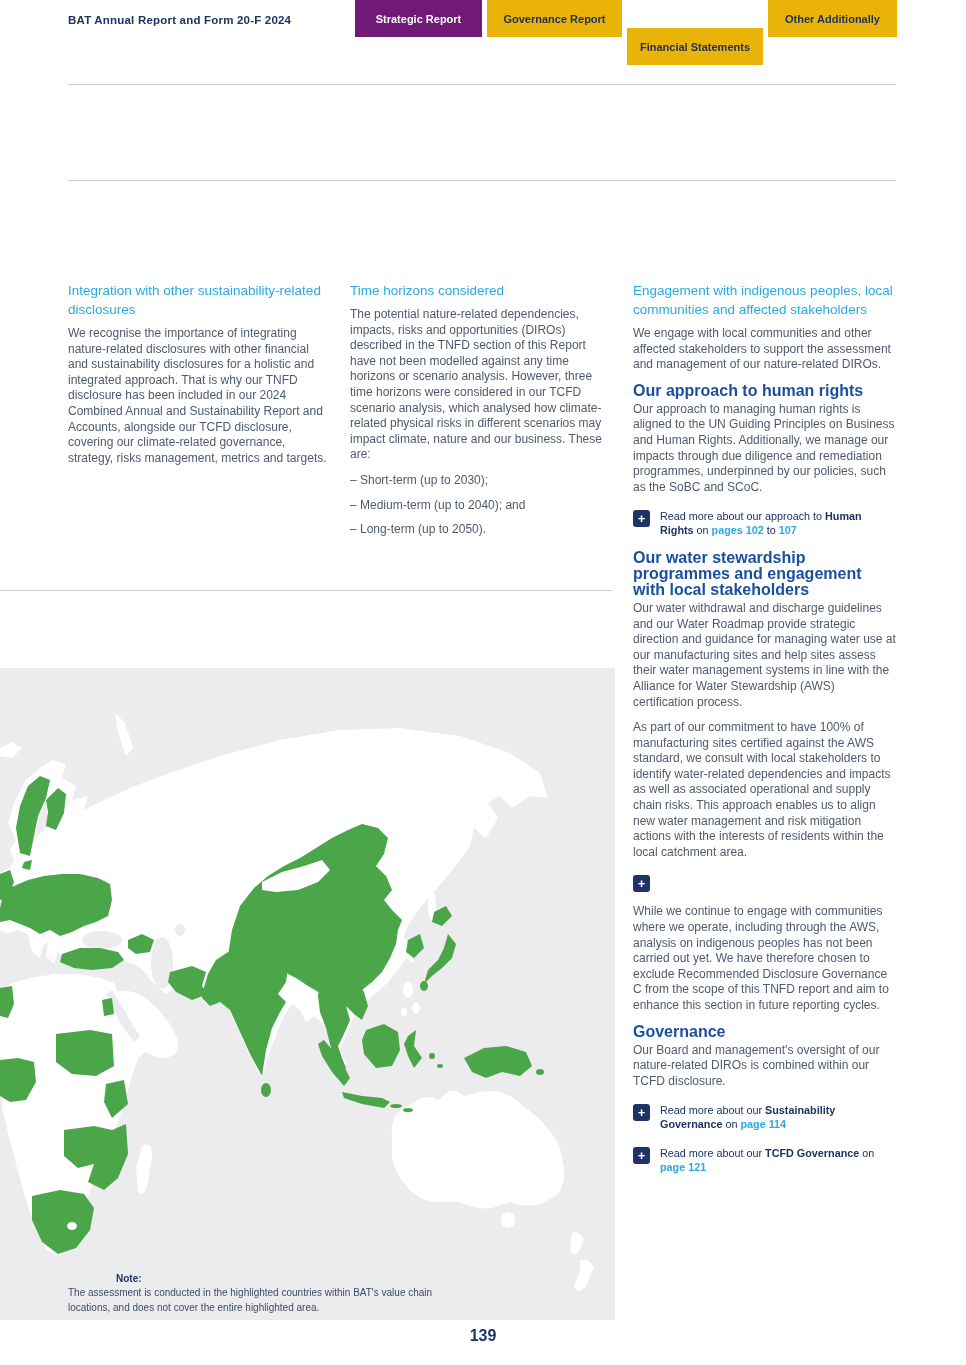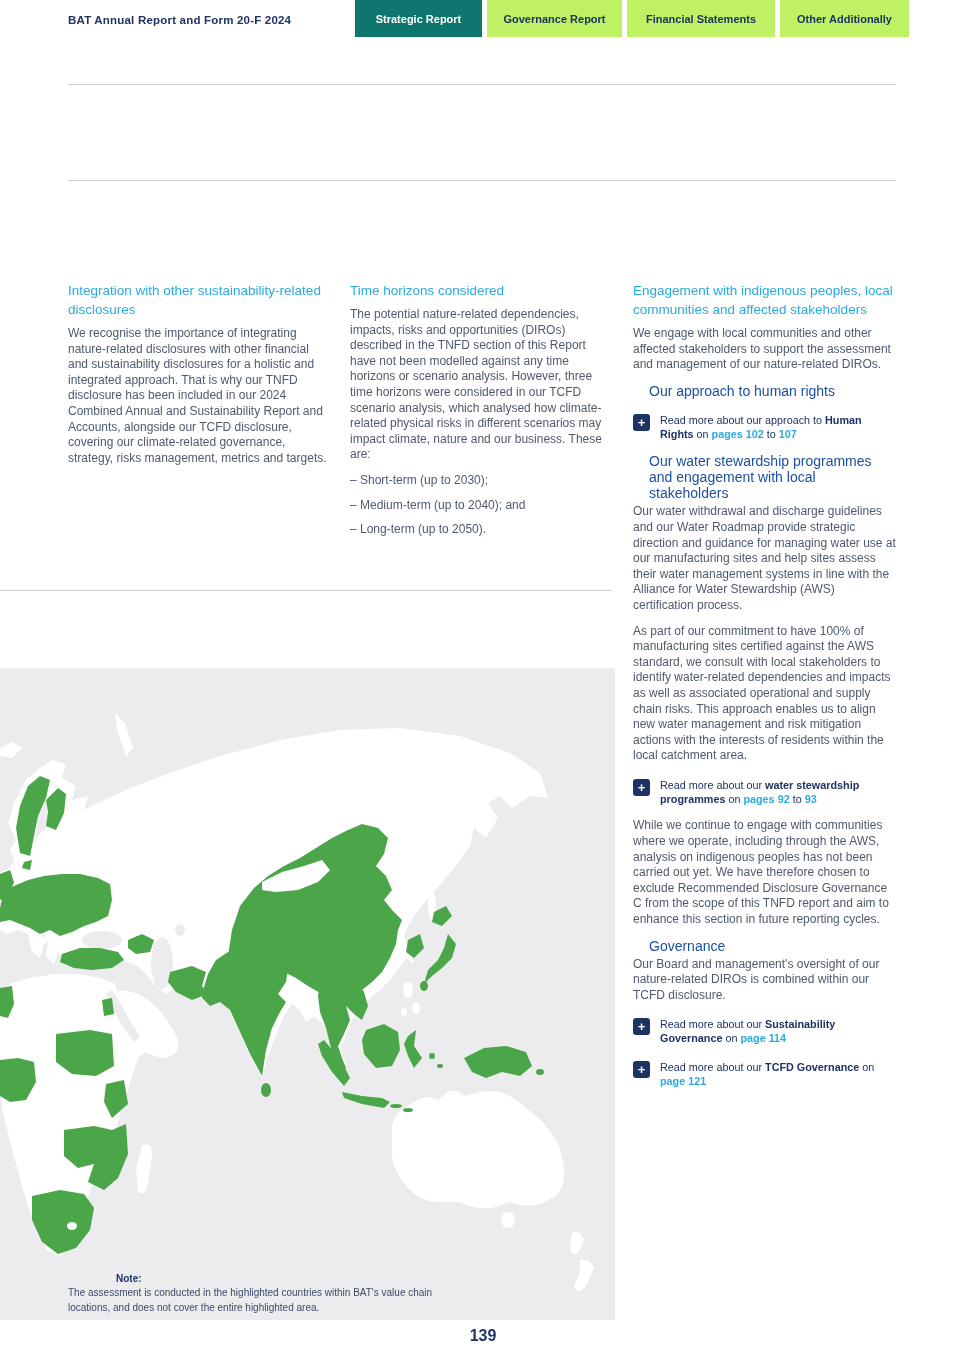--- a/index.html
+++ b/index.html
@@ -11,41 +11,41 @@
     -webkit-font-smoothing:antialiased;
   }
   
   .doc-title {
     position:absolute; left:68px; top:14px;
     font-size:11.5px; font-weight:bold; color:#1E3264; letter-spacing:.2px;
   }
   .tabs { position:absolute; left:355px; top:0; display:flex; gap:5px; }
   .tab {
     height:37px; display:flex; align-items:center; justify-content:center;
-    padding:0 16px; background:#bef264; color:#1E3264;
+    padding:0 16px; background:#eab308; color:#1E3264;
     font-size:11px; font-weight:bold; white-space:nowrap; cursor:pointer;
   }
-  .tab.active { background:#0f766e; color:#ffffff; }
+  .tab.active { background:#701a75; color:#ffffff; }
   .tab-strategic { width:127px; } .tab-governance { width:135px; }
-  .tab-financial { width:148px; } .tab-other { width:129px; }
+  .tab-financial { width:136px;margin-top:28px; } .tab-other { width:129px; }
   
   .rule { position:absolute; height:1px; background:#CBCBD1; }
   .rule-1 { left:68px; top:84px;  width:828px; }
   .rule-2 { left:68px; top:180px; width:828px; }
   .rule-map { left:0; top:590px; width:612px; }
   
   .col { position:absolute; top:281px; width:263px; }
   .col-1 { left:68px; } .col-2 { left:350px; } .col-3 { left:633px; width:264px; }
   .h-cyan {
     color:#29ABE2; font-weight:normal; font-size:13.5px; line-height:19px;
     margin-bottom:7px;
   }
   .body-txt { color:#4E5A6E; font-size:12px; line-height:15.6px; margin-bottom:10px; }
   .bullet { color:#4E5A6E; font-size:12px; line-height:15.6px; margin-bottom:9px; }
-  .subhead { color:#1A4F9F; font-weight:normal; font-size:14px; line-height:16px; margin:4px 0 3px 16px; }
+  .subhead { color:#1A4F9F; font-weight:bold; font-size:16px; line-height:16px; margin:4px 0 3px 0; }
   .readmore { display:flex; align-items:flex-start; margin:14px 0 12px 0; cursor:pointer; }
   .rm-icon {
     flex:0 0 auto; width:17px; height:17px; margin-right:10px; margin-top:1px;
     background:#1E3264; border-radius:3px; color:#fff;
     display:flex; align-items:center; justify-content:center;
     font-size:13px; font-weight:bold; line-height:1;
   }
   .rm-text { color:#1E3264; font-size:10.8px; line-height:13.8px; padding-top:1px; }
   .seg-b { font-weight:bold; color:#1E3264; }
   .seg-l { font-weight:bold; color:#29ABE2; }
@@ -88,33 +88,33 @@
     <div class="bullet">– Short-term (up to 2030);</div>
     <div class="bullet">– Medium-term (up to 2040); and</div>
     <div class="bullet">– Long-term (up to 2050).</div>
   </div>
 
   <div class="col col-3">
     <div class="h-cyan">Engagement with indigenous peoples, local communities and affected stakeholders</div>
     <div class="body-txt">We engage with local communities and other affected stakeholders to support the assessment and management of our nature-related DIROs.</div>
 
     <div class="subhead">Our approach to human rights</div>
+    <div class="body-txt">Our approach to managing human rights is aligned to the UN Guiding Principles on Business and Human Rights. Additionally, we manage our impacts through due diligence and remediation programmes, underpinned by our policies, such as the SoBC and SCoC.</div>
 
     <div class="readmore">
       <div class="rm-icon">+</div>
       <div class="rm-text"><span>Read more about our approach to </span><span class="seg-b">Human Rights</span><span> on </span><span class="seg-l">pages 102</span><span> to </span><span class="seg-l">107</span></div>
     </div>
 
     <div class="subhead">Our water stewardship programmes and engagement with local stakeholders</div>
     <div class="body-txt">Our water withdrawal and discharge guidelines and our Water Roadmap provide strategic direction and guidance for managing water use at our manufacturing sites and help sites assess their water management systems in line with the Alliance for Water Stewardship (AWS) certification process.</div>
     <div class="body-txt">As part of our commitment to have 100% of manufacturing sites certified against the AWS standard, we consult with local stakeholders to identify water-related dependencies and impacts as well as associated operational and supply chain risks. This approach enables us to align new water management and risk mitigation actions with the interests of residents within the local catchment area.</div>
 
     <div class="readmore">
       <div class="rm-icon">+</div>
-      <div class="rm-text"><span>Read more about our </span><span class="seg-b">water stewardship programmes</span><span> on </span><span class="seg-l">pages 92</span><span> to </span><span class="seg-l">93</span></div>
     </div>
 
     <div class="body-txt">While we continue to engage with communities where we operate, including through the AWS, analysis on indigenous peoples has not been carried out yet. We have therefore chosen to exclude Recommended Disclosure Governance C from the scope of this TNFD report and aim to enhance this section in future reporting cycles.</div>
 
     <div class="subhead">Governance</div>
     <div class="body-txt">Our Board and management's oversight of our nature-related DIROs is combined within our TCFD disclosure.</div>
 
     <div class="readmore">
       <div class="rm-icon">+</div>
       <div class="rm-text"><span>Read more about our </span><span class="seg-b">Sustainability Governance</span><span> on </span><span class="seg-l">page 114</span></div>

